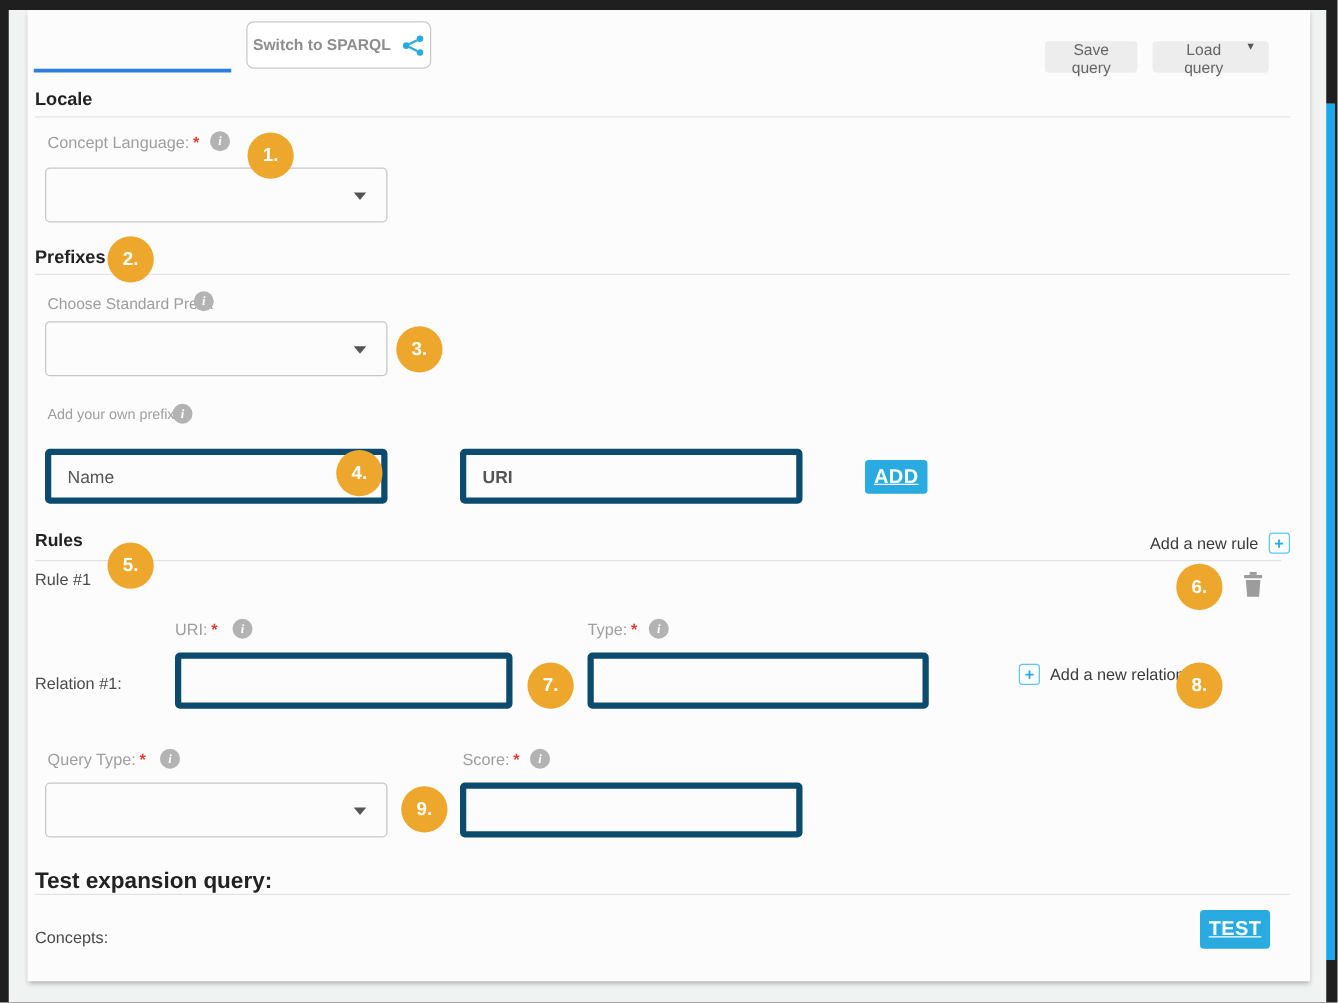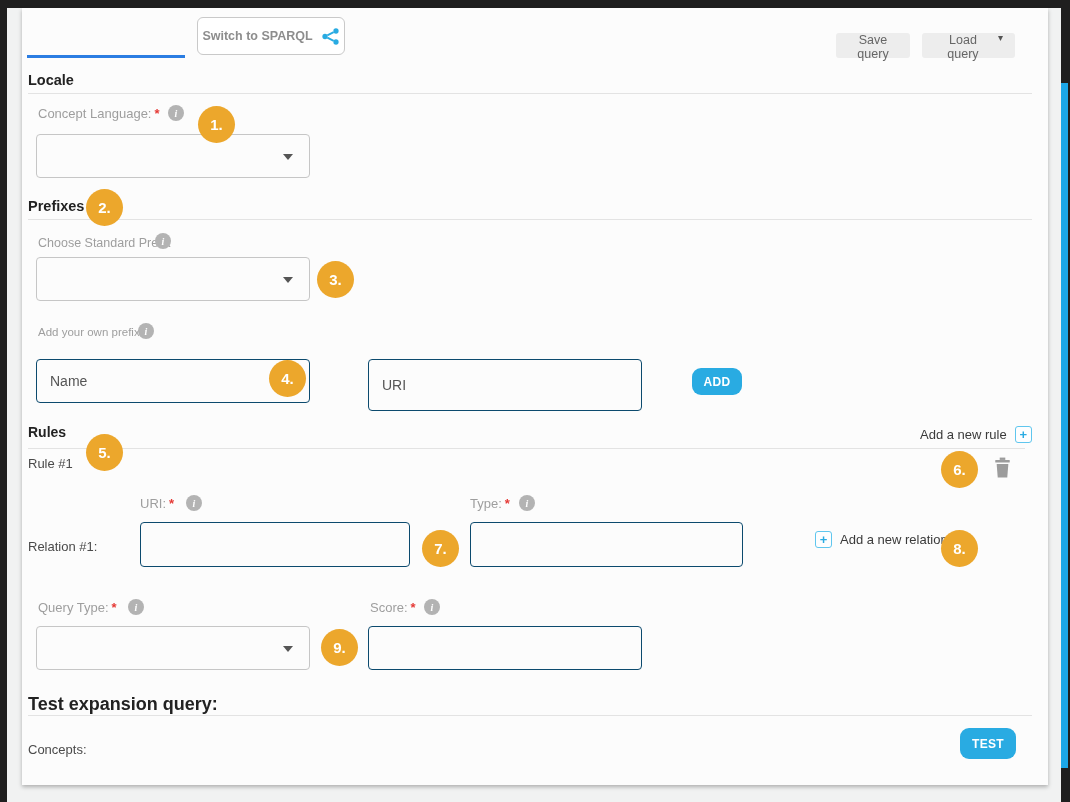--- a/index.html
+++ b/index.html
@@ -60,28 +60,28 @@
     cursor:pointer;
   }
   .chev {
     position:absolute; right:16px; top:50%; margin-top:-2px;
     width:0; height:0; border-left:5px solid transparent; border-right:5px solid transparent;
     border-top:6px solid #555;
   }
   .chev.thin { border-left-width:4px; border-right-width:4px; border-top-width:5px; border-top-color:#777; }
 
   .txt {
-    position:absolute; background:#fcfcfc; border:1px solid #0c4a6e; border-radius:4px;
+    position:absolute; background:#fcfcfc; border:5px solid #0c4a6e; border-radius:4px;
     font-family:inherit; font-size:14px; color:#444; padding:0 13px; outline:none;
   }
   .txt::placeholder { color:#555; opacity:1; }
 
   .blue-btn {
-    position:absolute; background:#29abe2; color:#fff; border:none; border-radius:9px;
-    font-weight:bold; font-size:12px; font-family:inherit; cursor:pointer; letter-spacing:.3px;
+    position:absolute; background:#29abe2; color:#fff; border:none; border-radius:3px;
+    font-weight:bold; font-size:16px; font-family:inherit; cursor:pointer; letter-spacing:.3px;text-decoration:underline;
   }
 
   .badge {
     position:absolute; width:37px; height:37px; border-radius:50%;
     background:#eca72c; color:#fff; font-weight:bold; font-size:15px;
     display:flex; align-items:center; justify-content:center; z-index:5;
   }
 
   .add-link { position:absolute; display:flex; align-items:center; gap:8px; cursor:pointer; }
   .add-link .lbl { font-size:13px; color:#3a3a3a; }
@@ -147,21 +147,21 @@
     <span class="info" style="left:133px; top:225px;">i</span>
 
     <div class="selectbox" style="left:14px; top:249px; width:274px; height:44px;">
       <span class="chev"></span>
     </div>
 
     <div class="g-label small" style="left:16px; top:318px;">Add your own prefix</div>
     <span class="info" style="left:116px; top:315px;">i</span>
 
     <input class="txt" style="left: 14px; top: 351px; width: 274px; height: 44px;" placeholder="Name">
-    <input class="txt" style="left: 346px; top: 351px; width: 274px; height: 52px;" placeholder="URI">
+    <input class="txt" style="left: 346px; top: 351px; width: 274px; height: 44px; font-weight: bold;" placeholder="URI">
     <button class="blue-btn" style="left:670px; top:360px; width:50px; height:27px;">ADD</button>
 
     <div class="section-h" style="left:6px; top:416px; font-size:14px;">Rules</div>
     <div class="add-link" style="left:898px; top:418px;">
       <span class="lbl">Add a new rule</span>
       <span class="plus">+</span>
     </div>
     <div class="divider" style="left:6px; top:440px; width:997px;"></div>
 
     <div class="d-label" style="left:6px; top:448px;">Rule #1</div>

